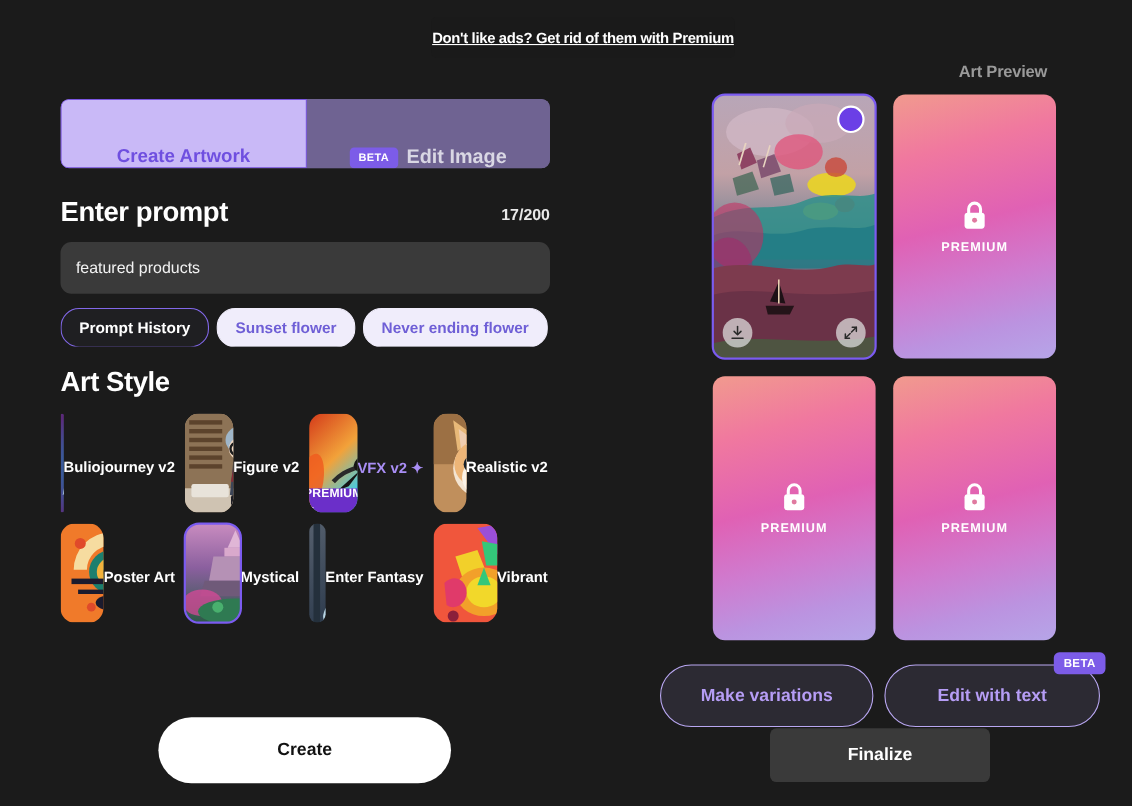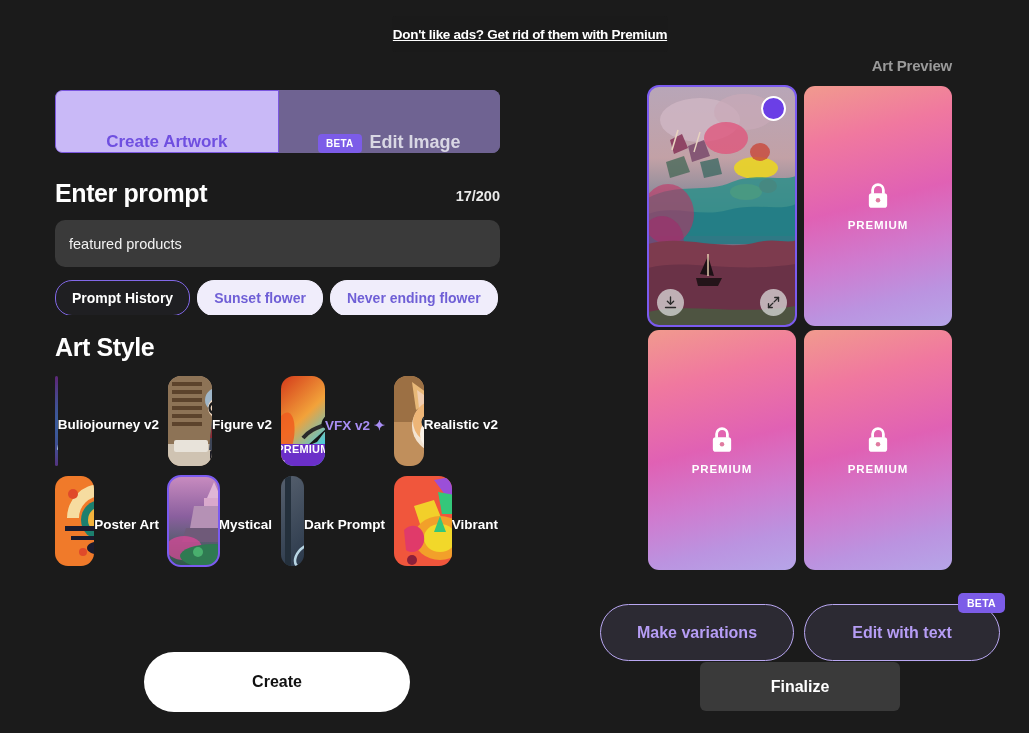--- a/index.html
+++ b/index.html
@@ -118,21 +118,21 @@
 
   
   .right-col { position: absolute; left: 648px; top: 57px; width: 304px; }
   .preview-title {
     text-align: right; color: #9a9a9a; font-size: 15px; font-weight: 700;
     letter-spacing: -0.2px;
   }
   .preview-grid {
     margin-top: 12px; display: grid;
     grid-template-columns: repeat(2, 148px);
-    gap: 4px; justify-content: space-between;
+    gap: 16px; justify-content: space-between;
   }
   .preview-card {
     position: relative; width: 148px; height: 240px;
     border-radius: 11px; overflow: hidden; cursor: pointer;
   }
   .preview-card.selected { outline: 2.5px solid #7b5bf0; outline-offset: -1px; }
   .locked {
     background: linear-gradient(165deg,
       #f19a8e 0%, #f0789f 22%, #e061b4 48%,
       #cf7bcf 68%, #bb93e0 85%, #b6a5e8 100%);
@@ -395,21 +395,21 @@
             <rect x="4" y="0" width="6" height="90" fill="#24303c"></rect>
             <rect x="80" y="0" width="6" height="90" fill="#24303c"></rect>
             <path d="M56 10 C70 16 76 30 74 44" stroke="#cfe4ee" stroke-width="3" fill="none"></path>
             <path d="M46 14 C40 24 44 36 52 42" stroke="#cfe4ee" stroke-width="3" fill="none"></path>
             <path d="M34 40 C44 34 58 40 62 54 C66 70 54 82 40 78 C28 74 26 50 34 40 Z" fill="#1d4560"></path>
             <path d="M36 46 C46 42 56 50 58 60 C60 72 50 78 42 74" fill="#2f7fa6" opacity=".85"></path>
             <path d="M40 52 C48 50 54 58 54 64" stroke="#9fe0f5" stroke-width="2.5" fill="none"></path>
             <path d="M24 70 C14 76 12 86 16 90" stroke="#b9d6e4" stroke-width="2.5" fill="none"></path>
           </svg>
         </div>
-        <div class="style-label">Dark Prompt</div>
+        <div class="style-label">Enter Fantasy</div>
       </div>
 
       <div class="style-cell">
         <div class="thumb">
           <svg viewBox="0 0 92 90" width="92" height="90">
             <rect width="92" height="90" fill="#f0563c"></rect>
             <path d="M40 4 L62 0 L74 16 L58 28 Z" fill="#9b4fd8"></path>
             <path d="M58 6 L80 10 L84 28 L64 30 Z" fill="#3aa8e0"></path>
             <path d="M44 16 L66 20 L70 38 L48 38 Z" fill="#34c77a"></path>
             <path d="M20 30 L40 24 L48 44 L26 48 Z" fill="#f2d02a"></path>

